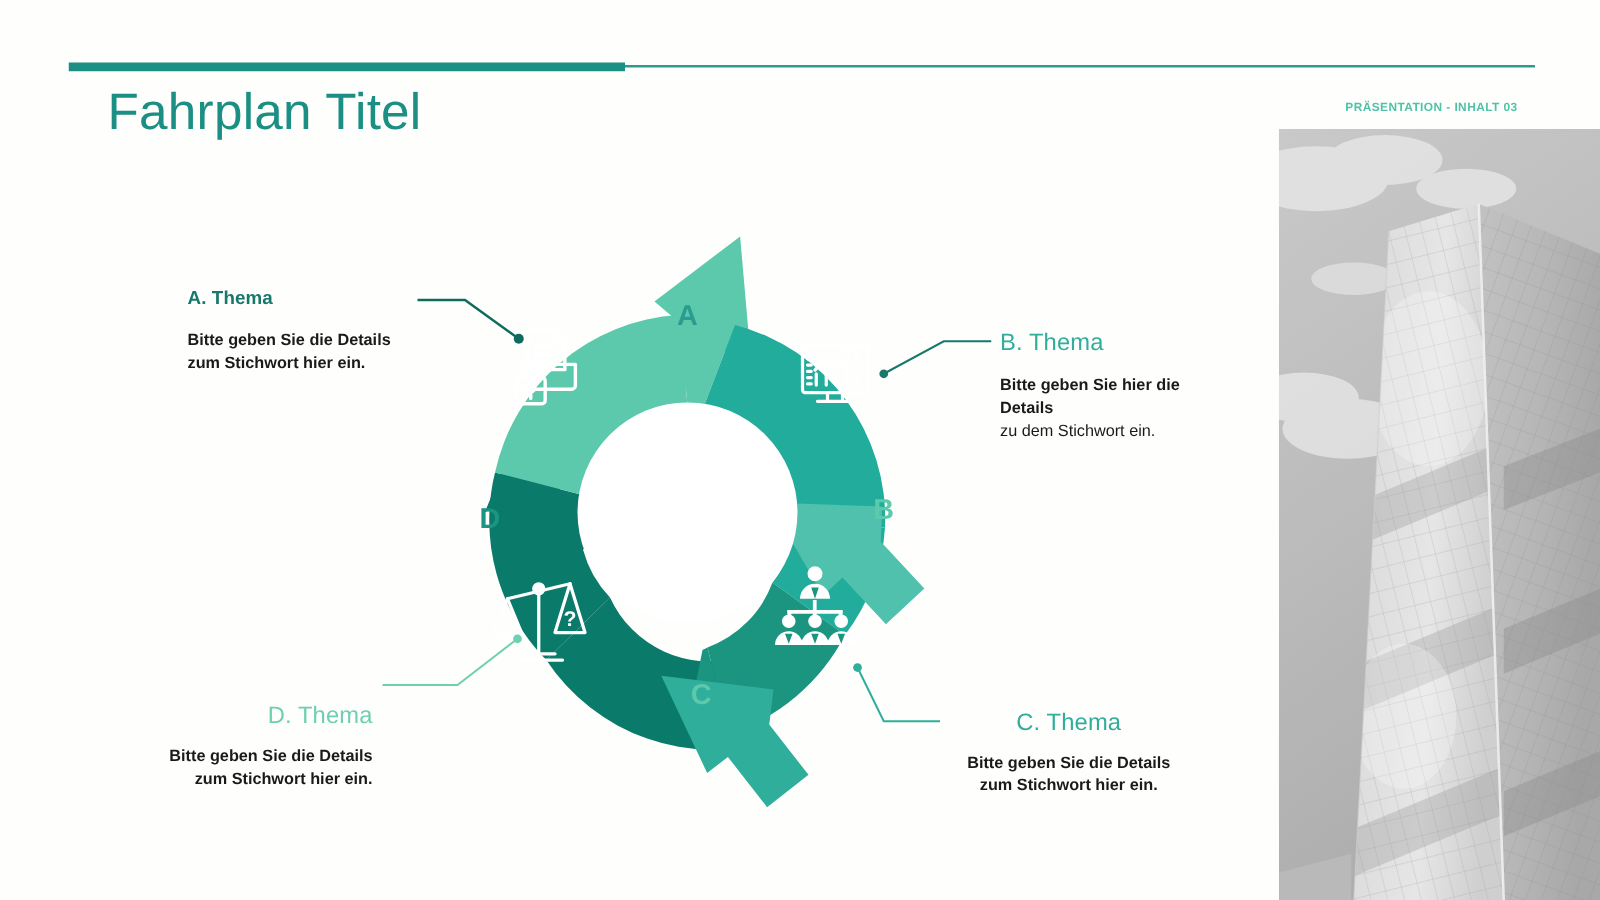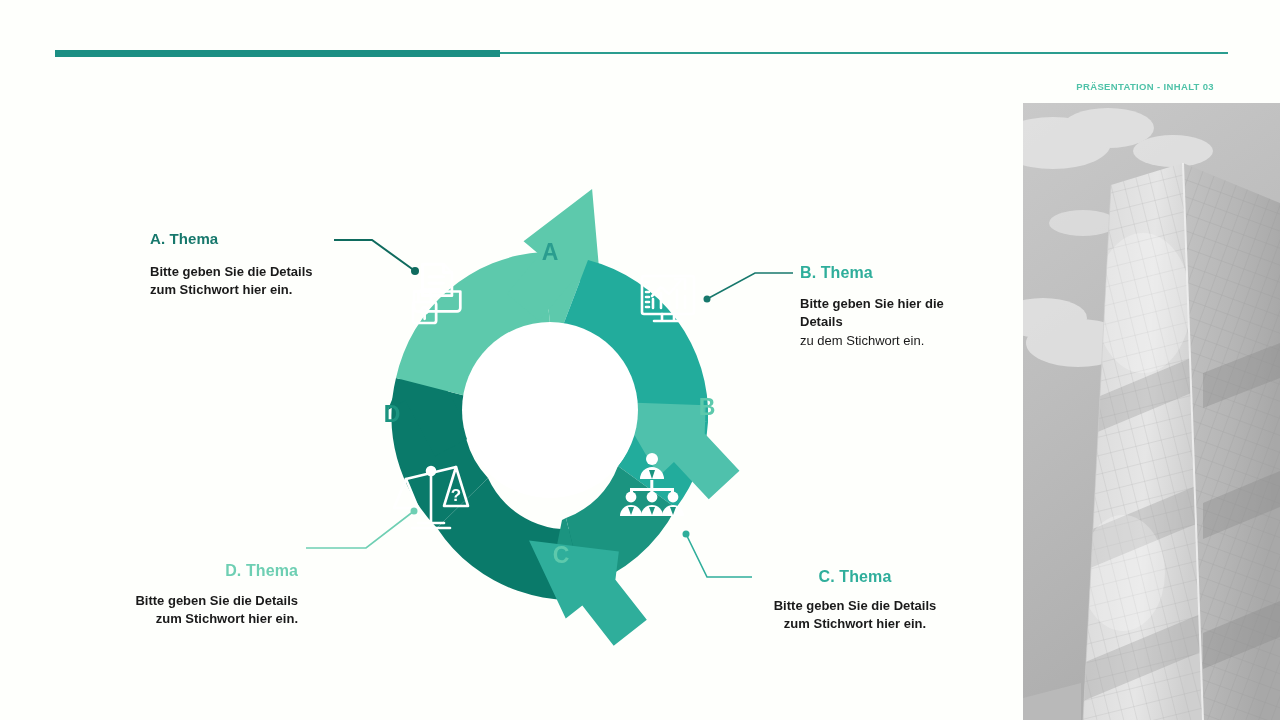--- a/index.html
+++ b/index.html
@@ -45,21 +45,21 @@
   }
   .photo svg{display:block;}
 
   
   .diagram{position:absolute;left:300px;top:160px;width:500px;height:500px;}
   .diagram svg{display:block;overflow:visible;}
 
   
   .callout{position:absolute;}
   .co-title{
-    font-size:16px;font-weight:700;letter-spacing:.1px;white-space:nowrap;
+    font-size:19px;font-weight:400;letter-spacing:.1px;white-space:nowrap;
   }
   .co-body{
     font-size:13px;line-height:1.42;color:#1a1a1a;font-weight:700;
     margin-top:6px;
   }
   .co-body .light{font-weight:400;}
 
   .callout-a{left:150px;top:230px;width:185px;}
   .callout-a .co-title{color:#17786c;font-weight:700;font-size:15px;}
   .callout-a .co-body{margin-top:16px;}
@@ -77,20 +77,21 @@
   .callout-d .co-body{margin-top:12px;}
 </style>
 </head>
 <body>
 
 <div class="slide">
 
   <div class="rule-thick"></div>
   <div class="rule-thin"></div>
 
+  <div class="title">Fahrplan Titel</div>
   <div class="eyebrow">PRÄSENTATION - INHALT 03</div>
 
   <div class="photo">
     <svg width="257" height="617" viewBox="0 0 257 617" xmlns="http://www.w3.org/2000/svg">
       <defs>
         <linearGradient id="sky" x1="0" y1="0" x2="0.3" y2="1">
           <stop offset="0%" stop-color="#c9c9c9"></stop>
           <stop offset="45%" stop-color="#bdbdbd"></stop>
           <stop offset="100%" stop-color="#adadad"></stop>
         </linearGradient>

